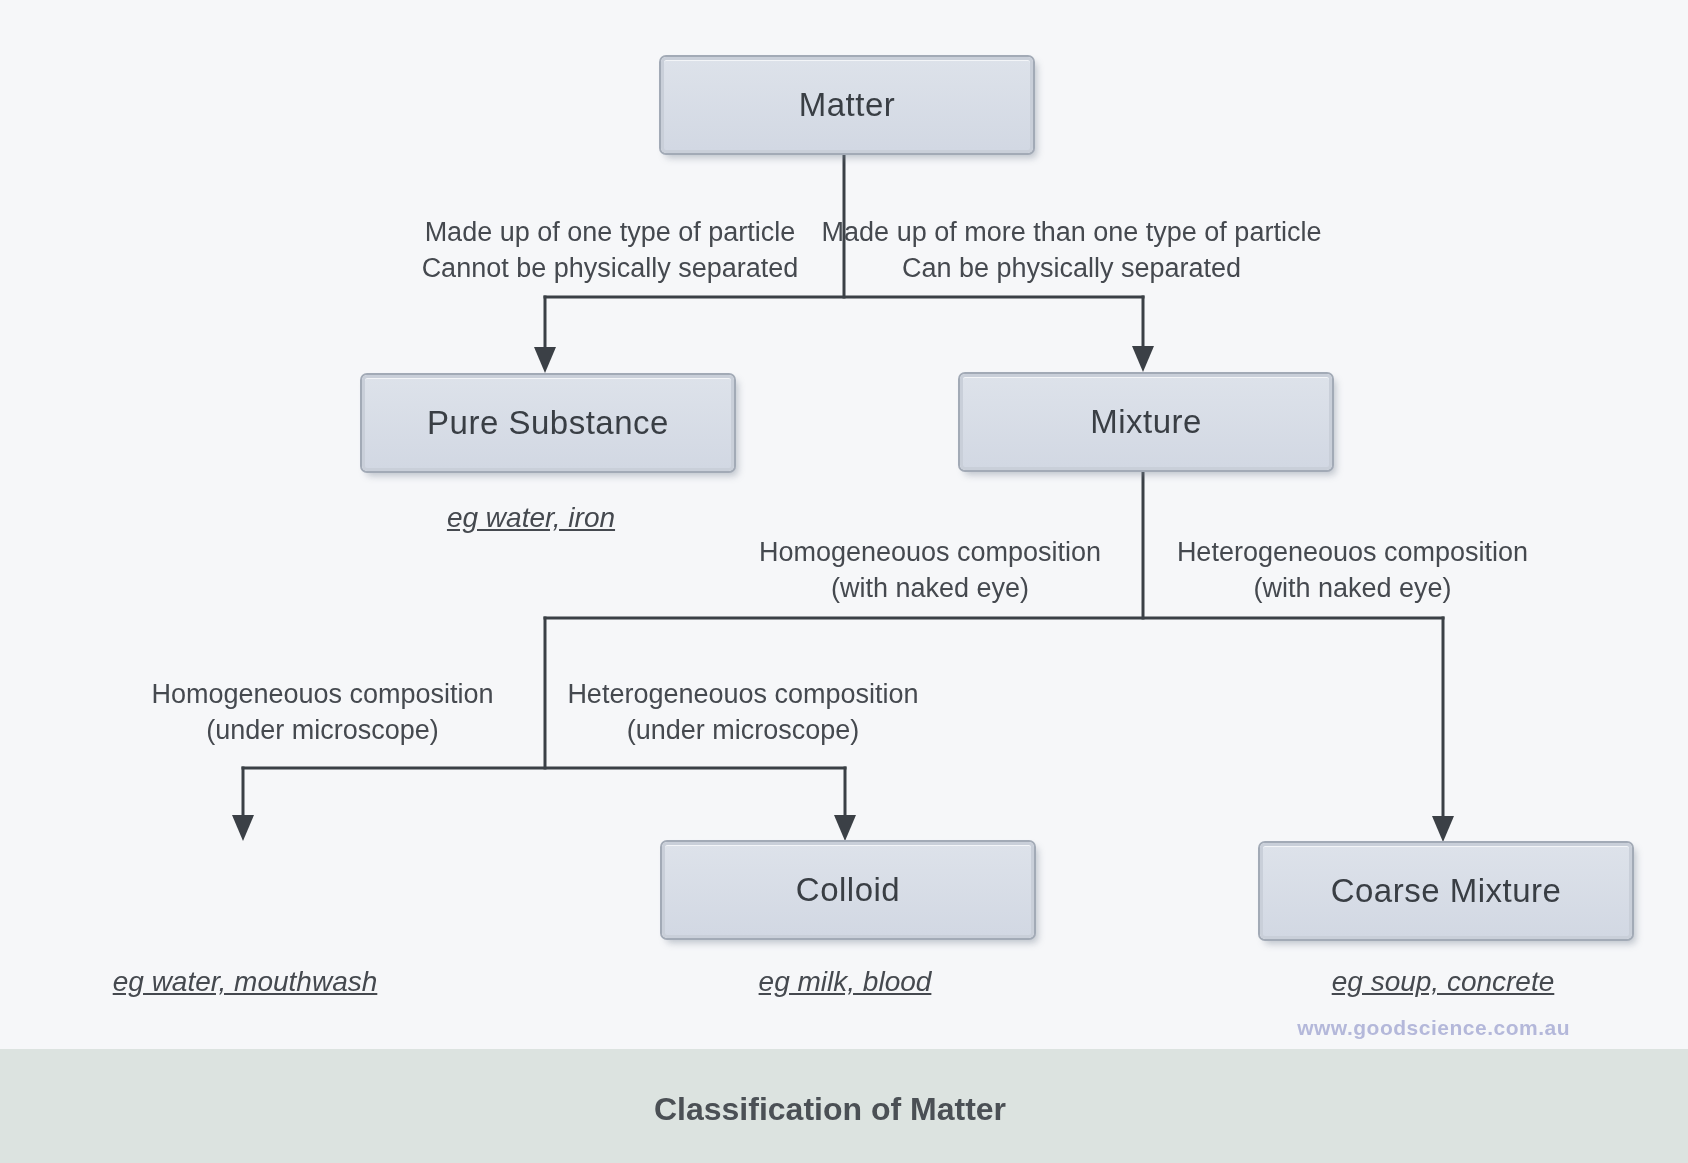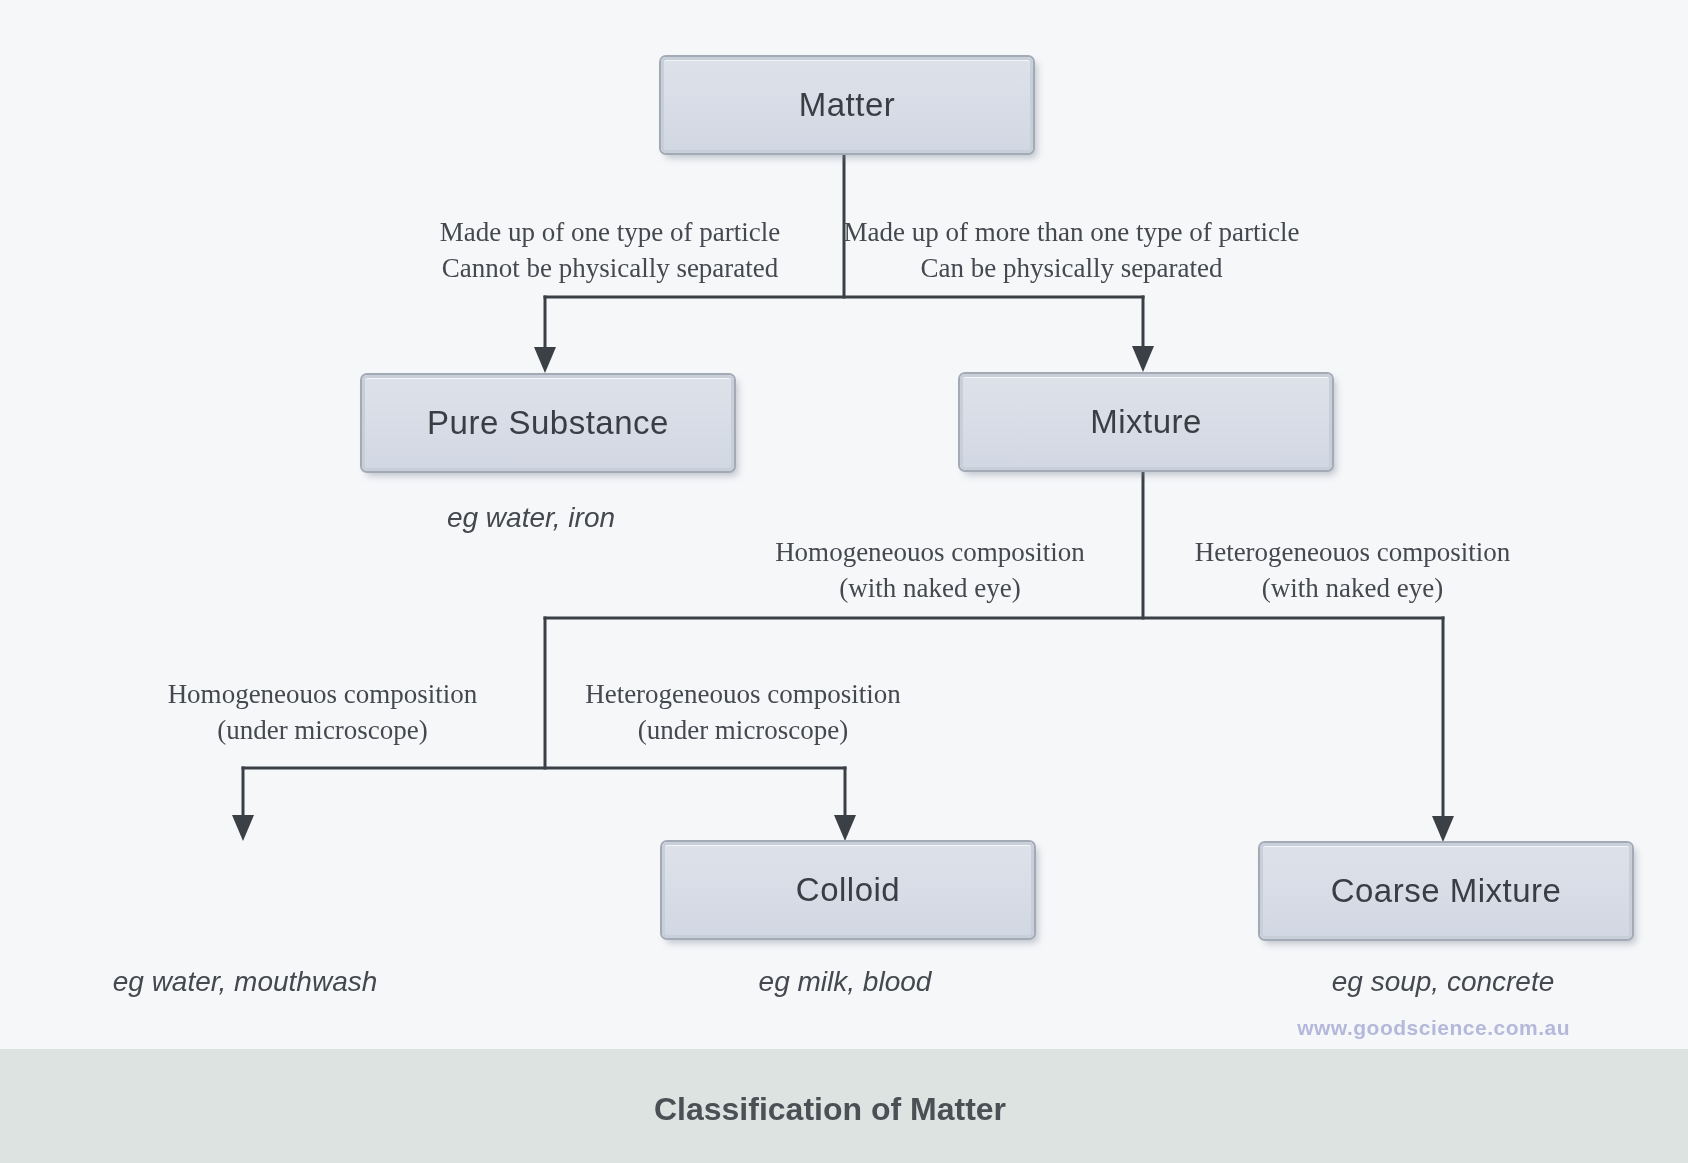--- a/index.html
+++ b/index.html
@@ -17,25 +17,25 @@
     display:flex;align-items:center;justify-content:center;
     background:linear-gradient(180deg,var(--box-fill-top,#dde2ea) 0%,var(--box-fill-bottom,#d2d8e3) 100%);
     border:3px solid var(--box-border,#c9cfd9);
     border-radius:5px;
     box-shadow:0 0 0 2px var(--box-outline,#a2aab6),4px 5px 7px rgba(125,135,150,.45),inset 0 1px 0 rgba(255,255,255,.65);
     font-size:33px;color:var(--box-text,#393e44);
     letter-spacing:.5px;
   }
   .edge-label{
     position:absolute;text-align:center;
-    font-size:27px;line-height:36px;color:var(--label-text,#45494f);font-family:Liberation Serif, serif;
+    font-size:27px;line-height:36px;color:var(--label-text,#45494f);
   }
   .example{
     position:absolute;text-align:center;font-style:italic;
-    font-size:28px;color:var(--label-text,#45494f);width:400px;
+    font-size:28px;color:var(--label-text,#45494f);width:400px;text-decoration:underline;
   }
   .watermark{
     position:absolute;left:1150px;top:1016px;width:420px;text-align:right;
     font-size:21px;font-weight:bold;color:var(--watermark,#b4b8da);letter-spacing:.5px;
   }
   .footer{
     position:absolute;left:0;top:1049px;width:1688px;height:114px;
     background:var(--footer-bg,#dce3e0);
   }
   .footer-title{

